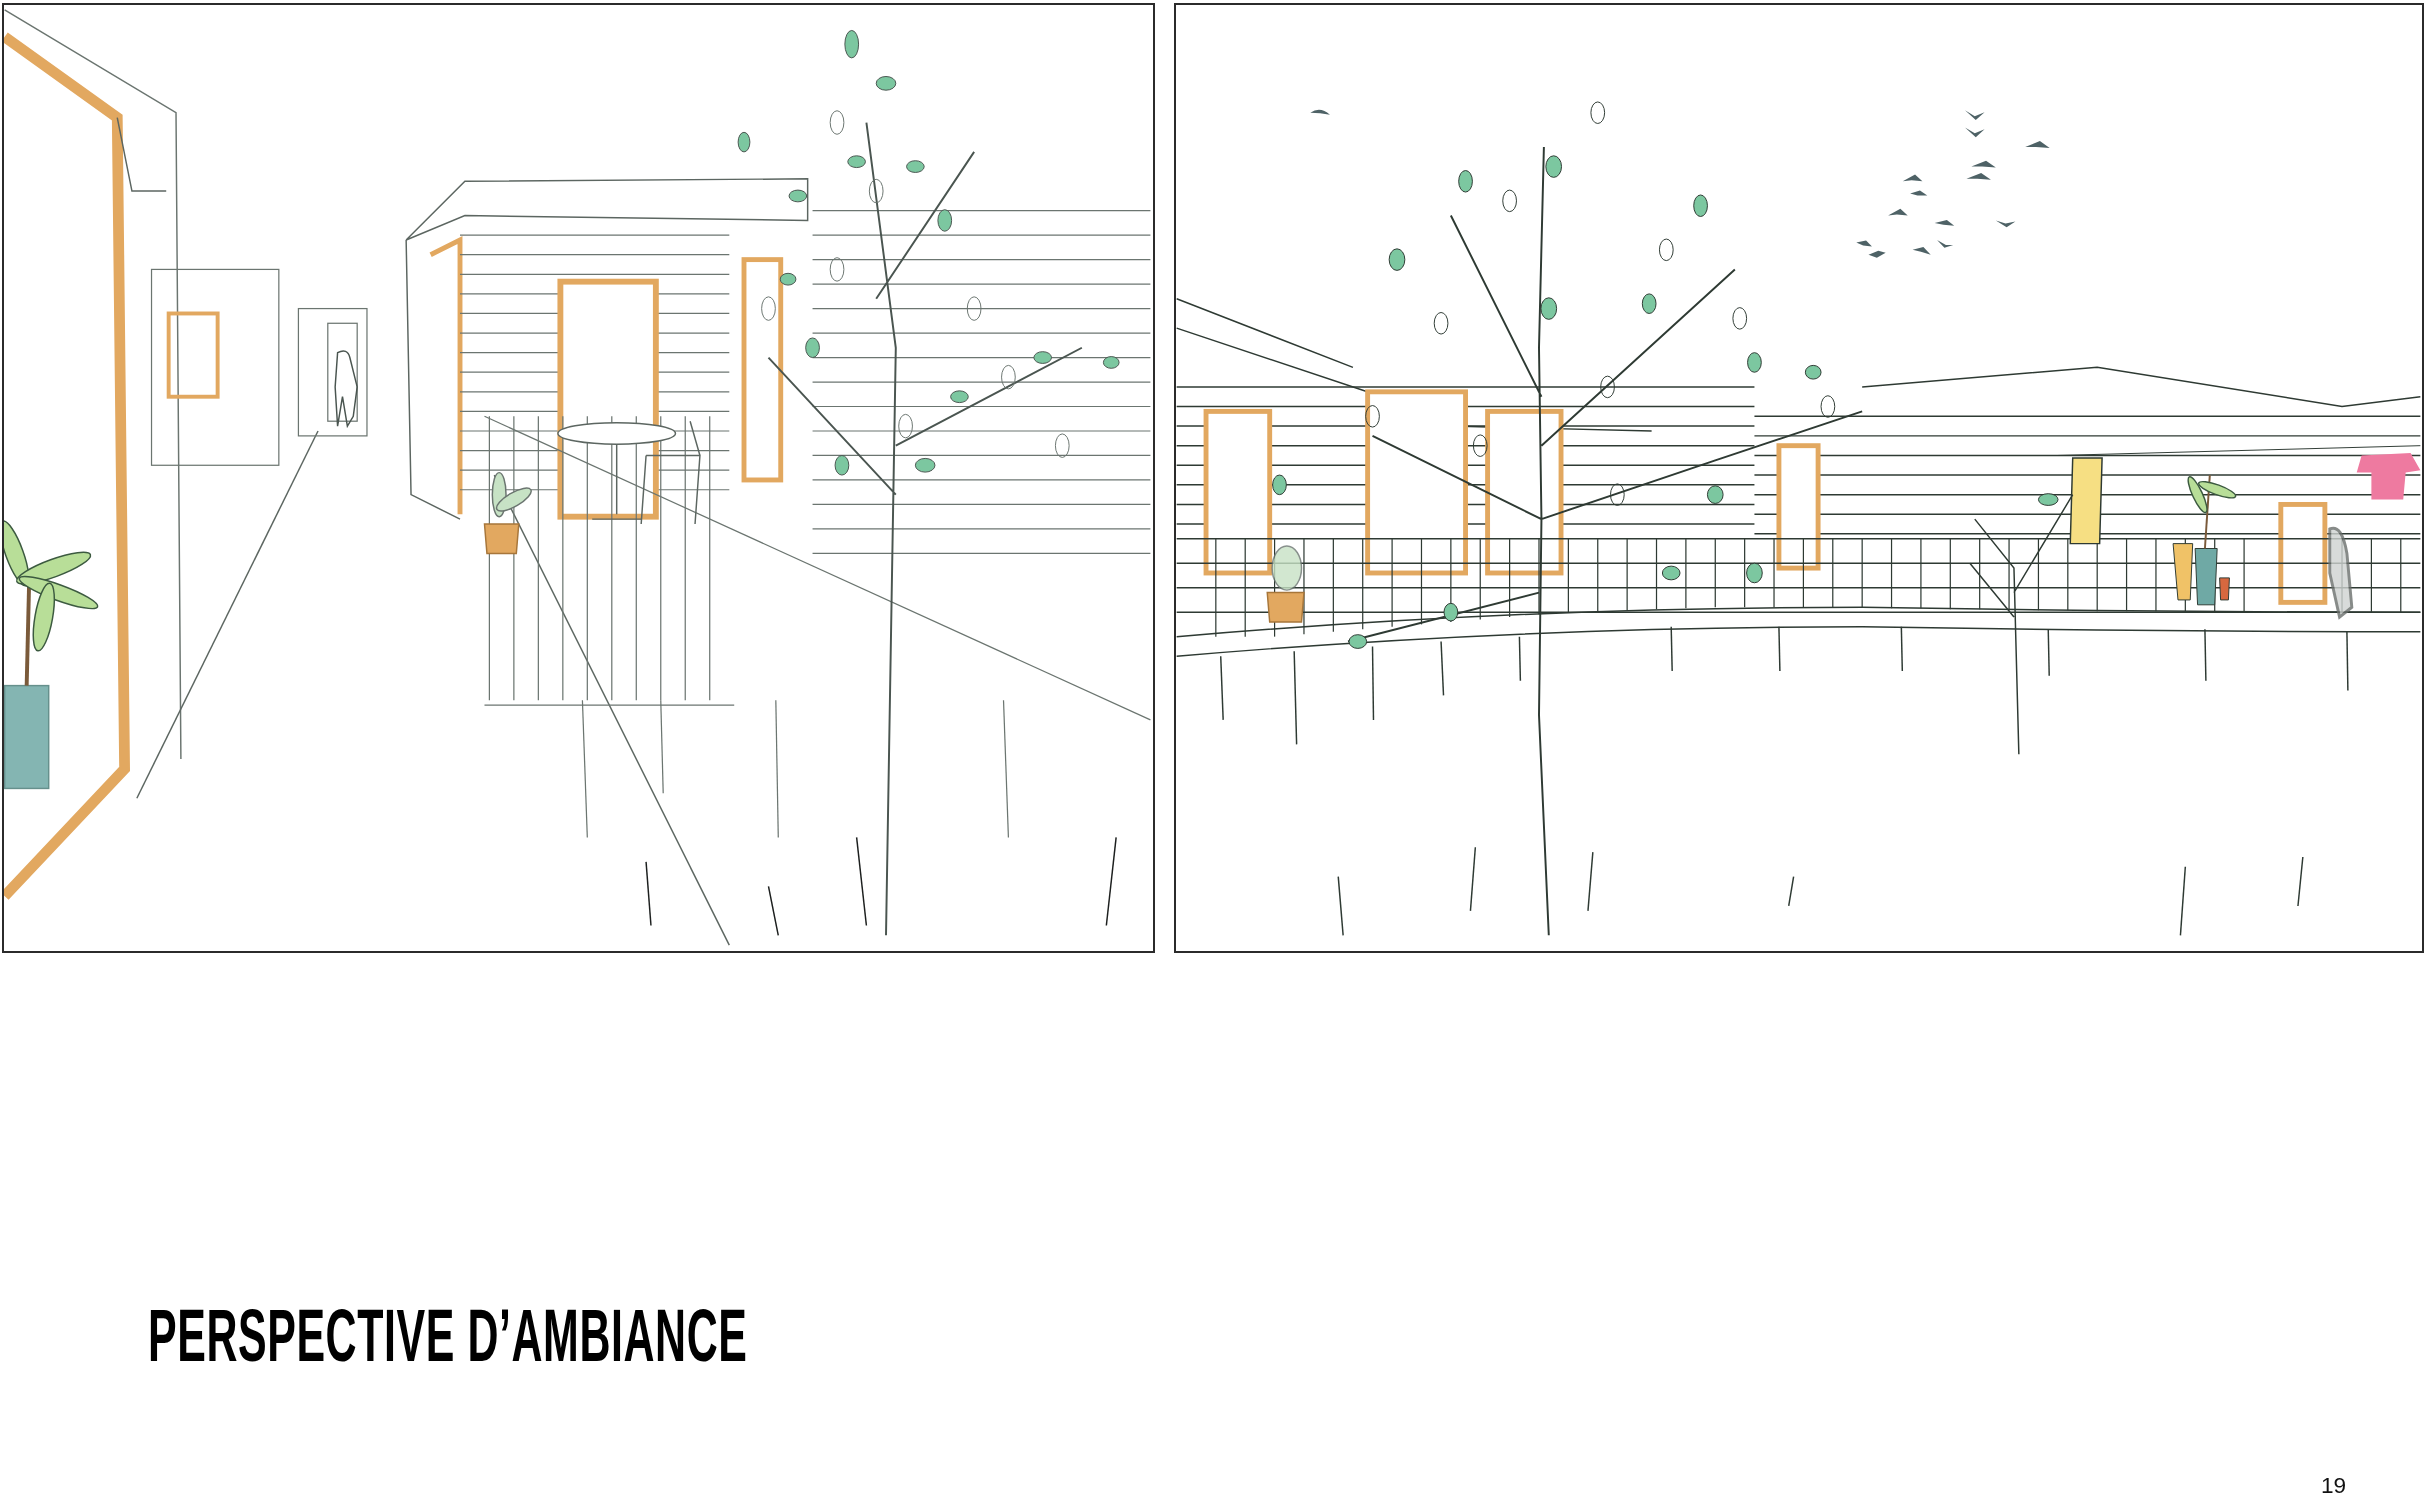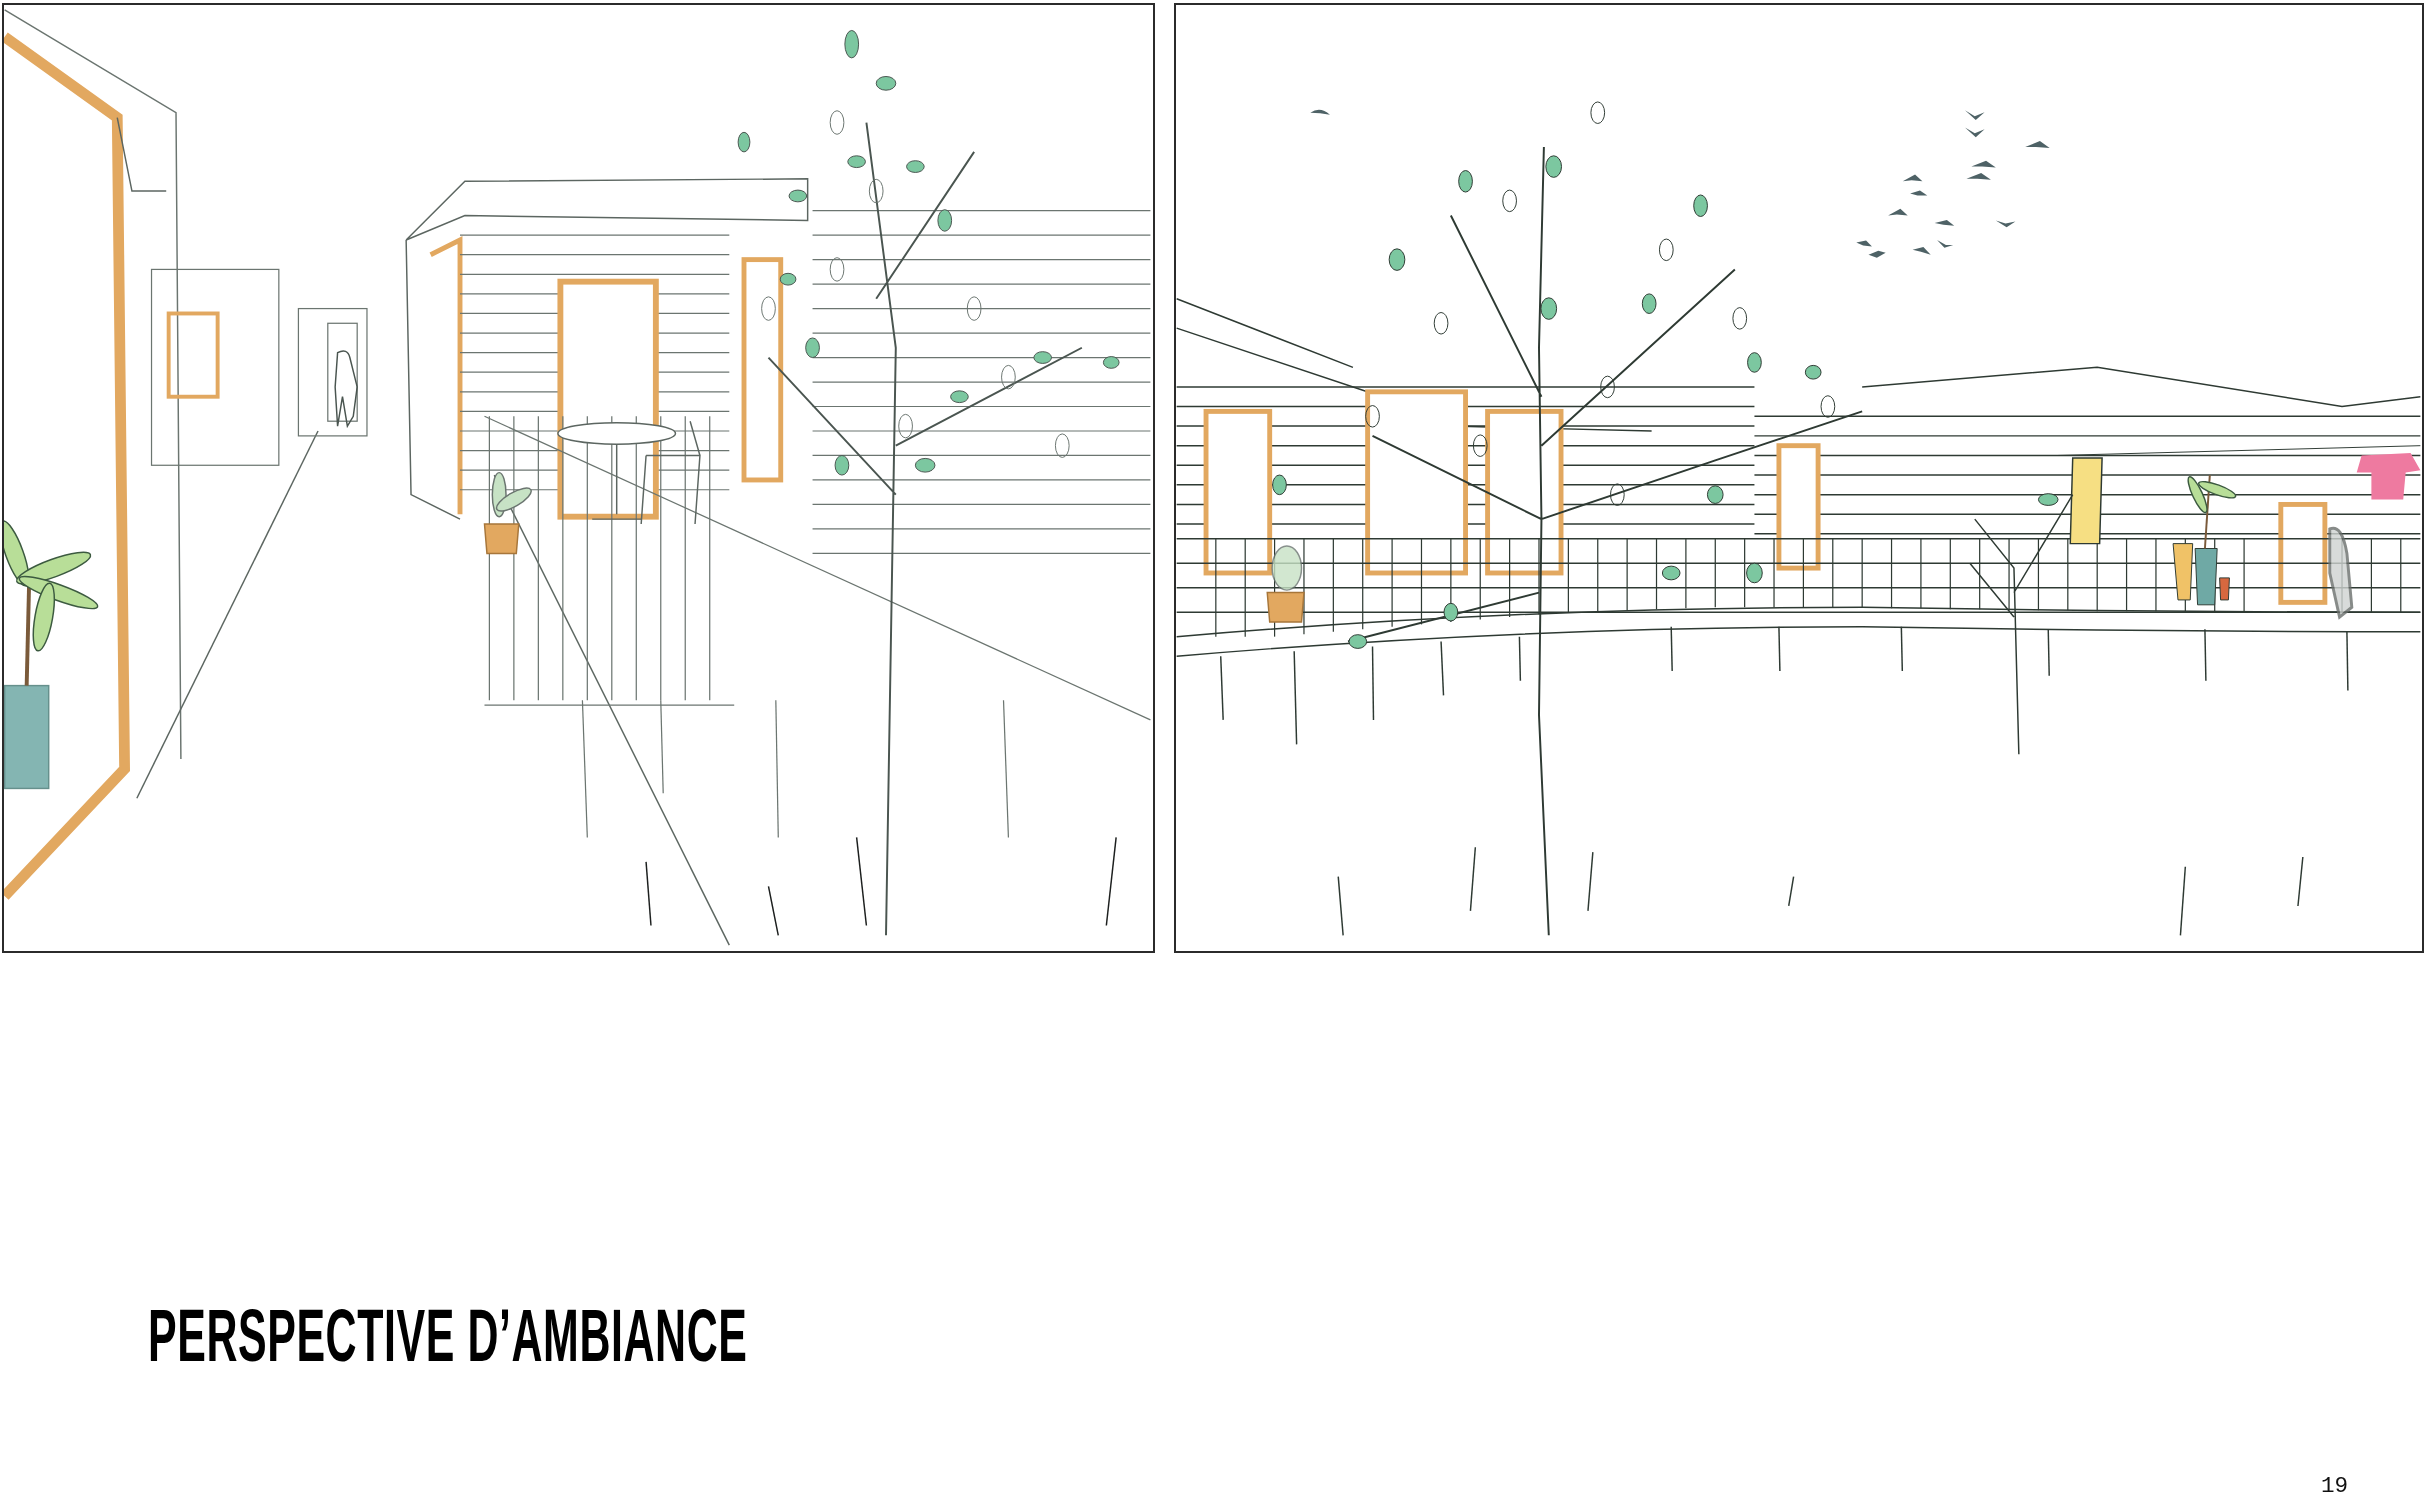--- a/index.html
+++ b/index.html
@@ -9,21 +9,21 @@
   #frame-right { left:1174px; top:2.5px; width:1250px; height:950px; }
   .frame svg { position:absolute; left:0; top:0; width:100%; height:100%; }
   .title {
     position:absolute; left:148px; top:1299px;
     font-family:"Liberation Sans", sans-serif; font-weight:bold;
     font-size:74px; line-height:1; letter-spacing:1px; color:#000;
     transform:scaleX(0.58); transform-origin:left top; white-space:nowrap;
   }
   .page-number {
     position:absolute; left:2321px; top:1473px;
-    font-family:Liberation Mono, monospace; font-size:22.6px; color:#111;
+    font-family:Liberation Sans, sans-serif; font-size:22.6px; color:#111;
   }
 </style>
 </head>
 <body>
 
 <div id="frame-left" class="frame">
   <svg viewBox="0 0 2344 1932" fill="none" stroke="#5c6661" stroke-width="3">
 
     <path d="M0 65 L230 230 L245 1560 L0 1820" stroke="#e2a860" stroke-width="22"></path>
     <path d="M0 10 L350 220 L360 1540" stroke="#6b7570"></path>

